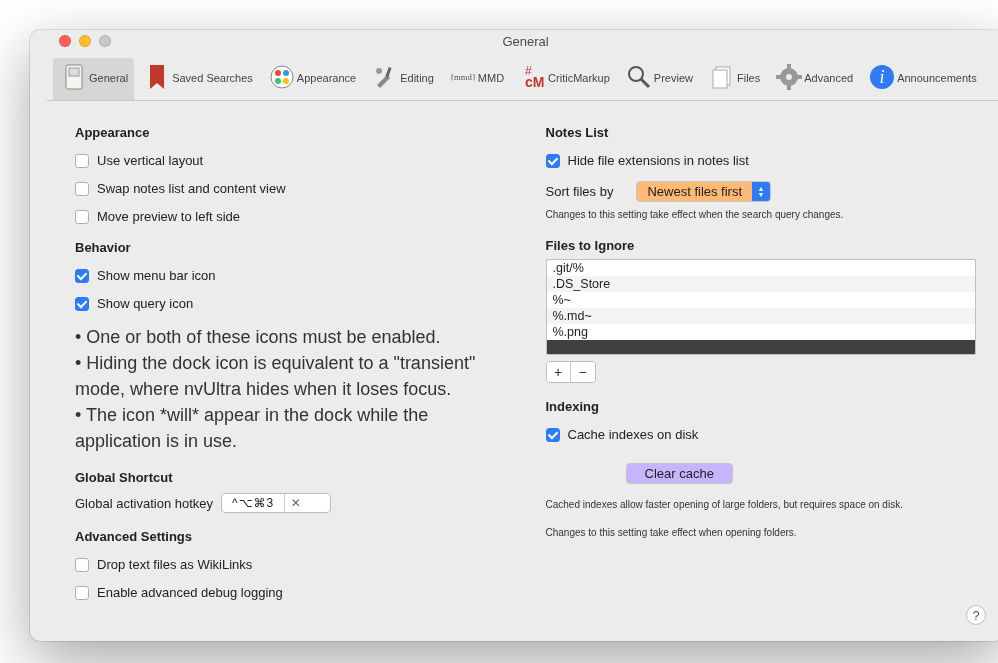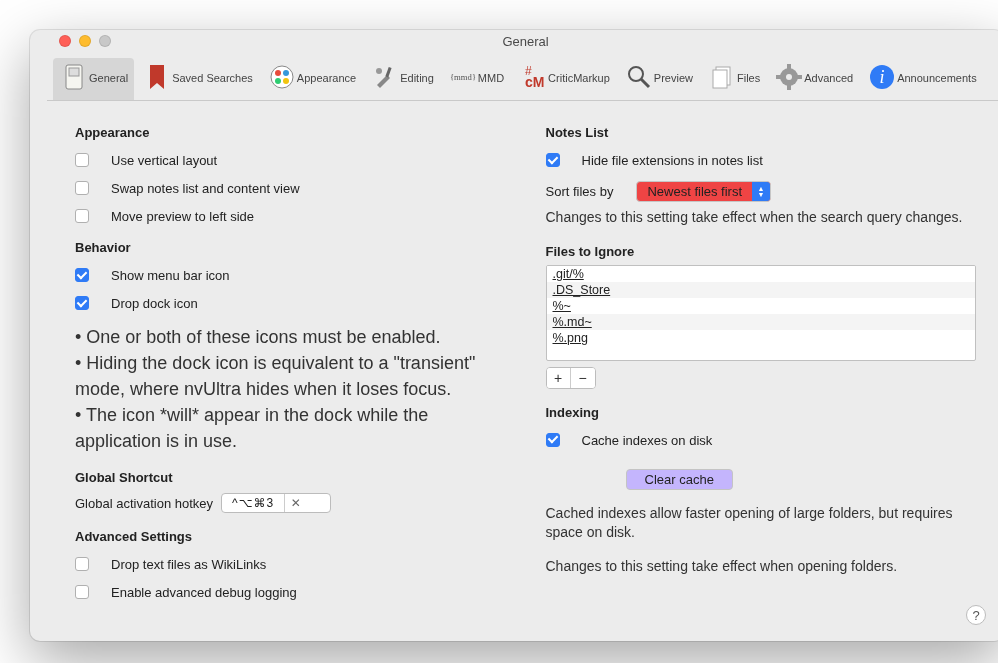--- a/index.html
+++ b/index.html
@@ -80,23 +80,23 @@
 }
 .col { flex: 1; min-width: 0; }
 .section-heading {
   font-weight: 600;
   font-size: 13px;
   margin: 16px 0 6px;
 }
 .section-heading:first-child { margin-top: 0; }
 .checkbox-row {
   display: flex;
-  align-items: flex-start;
+  align-items: flex-end;
   margin: 13px 0;
-  gap: 22px;
+  gap: 8px;
 }
 .cb {
   width: 14px; height: 14px;
   border: 1px solid #b0b0b0;
   border-radius: 3px;
   background: #fff;
   display: inline-flex;
   align-items: center; justify-content: center;
   flex-shrink: 0;
 }
@@ -149,48 +149,47 @@
   color: #666;
 }
 .sort-row {
   display: flex; align-items: center; gap: 23px;
   margin: 6px 0;
 }
 .select {
   display: inline-flex;
   align-items: center;
   height: 21px;
-  background: #ef4444;
+  background: #fdba74;
   border: 1px solid #c6c6c6;
   border-radius: 4px;
   font-size: 13px;
   overflow: hidden;
 }
 .select-value { padding: 0 10px; }
 .select-arrows {
   width: 18px; height: 100%;
   background: #2f7bf6;
   color: #fff;
   display: flex; flex-direction: column;
   align-items: center; justify-content: center;
   font-size: 7px; line-height: 6px;
 }
 .desc {
-  font-size: 14px;
+  font-size: 10px;
   color: #333;
   margin-top: 6px;
   line-height: 1.4;
 }
 .ignore-list {
   border: 1px solid #c0c0c0;
-  background: #ffffff;
+  background: #404040;
   border-radius: 2px;
   height: 96px;
   overflow: hidden;
-  text-decoration: underline;
 }
 .ignore-item {
   font-size: 12.5px;
   padding: 1px 6px;
 }
 .ignore-item:nth-child(odd){ background: #fff; }
 .ignore-item:nth-child(even){ background: #f4f4f4; }
 .add-remove {
   display: inline-flex;
   border: 1px solid #bcbcbc;
@@ -364,21 +363,21 @@
         </div>
 
       <div class="section-heading">Behavior</div>
       <div id="behavior-list">
           <div class="checkbox-row">
             <span class="cb checked"></span>
             <span>Show menu bar icon</span>
           </div>
           <div class="checkbox-row">
             <span class="cb checked"></span>
-            <span>Drop dock icon</span>
+            <span>Show query icon</span>
           </div>
         </div>
       <div class="note-text" id="behavior-notes">
           <span class="bullet">• One or both of these icons must be enabled.</span>
           <span class="bullet">• Hiding the dock icon is equivalent to a "transient" mode, where nvUltra hides when it loses focus.</span>
           <span class="bullet">• The icon *will* appear in the dock while the application is in use.</span>
         </div>
 
       <div class="section-heading">Global Shortcut</div>
       <div class="hotkey-row">

